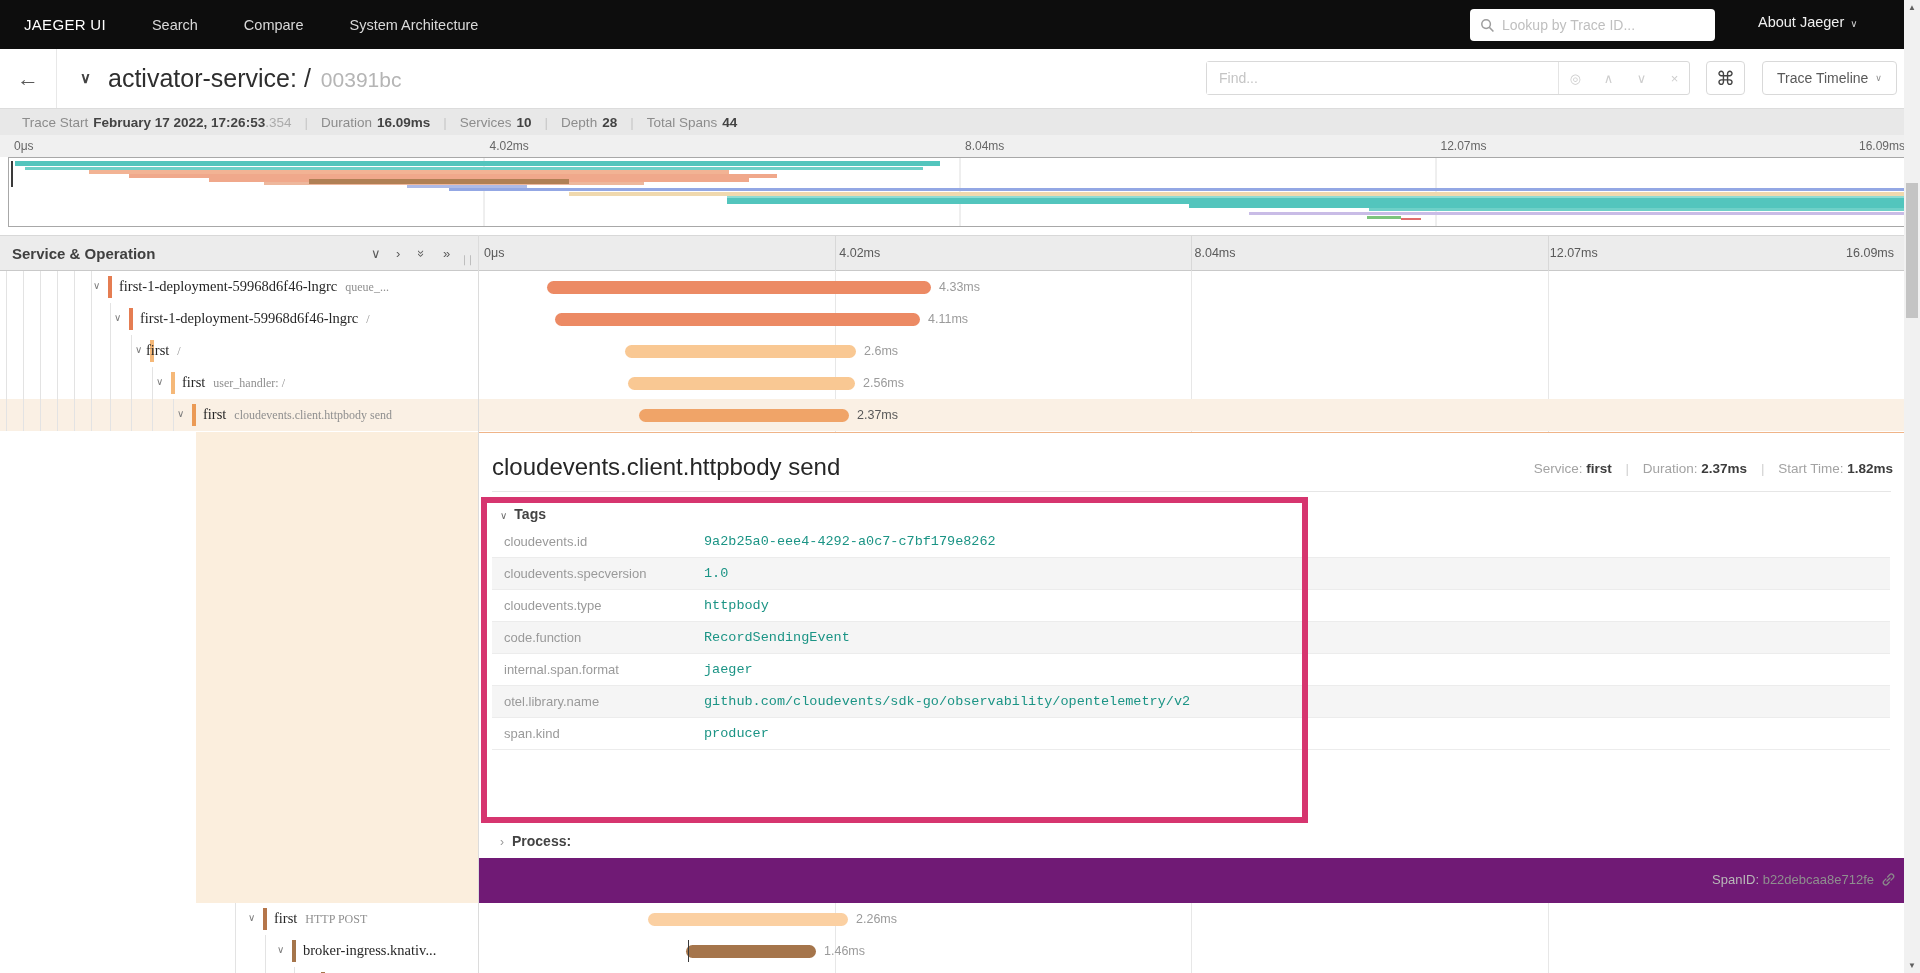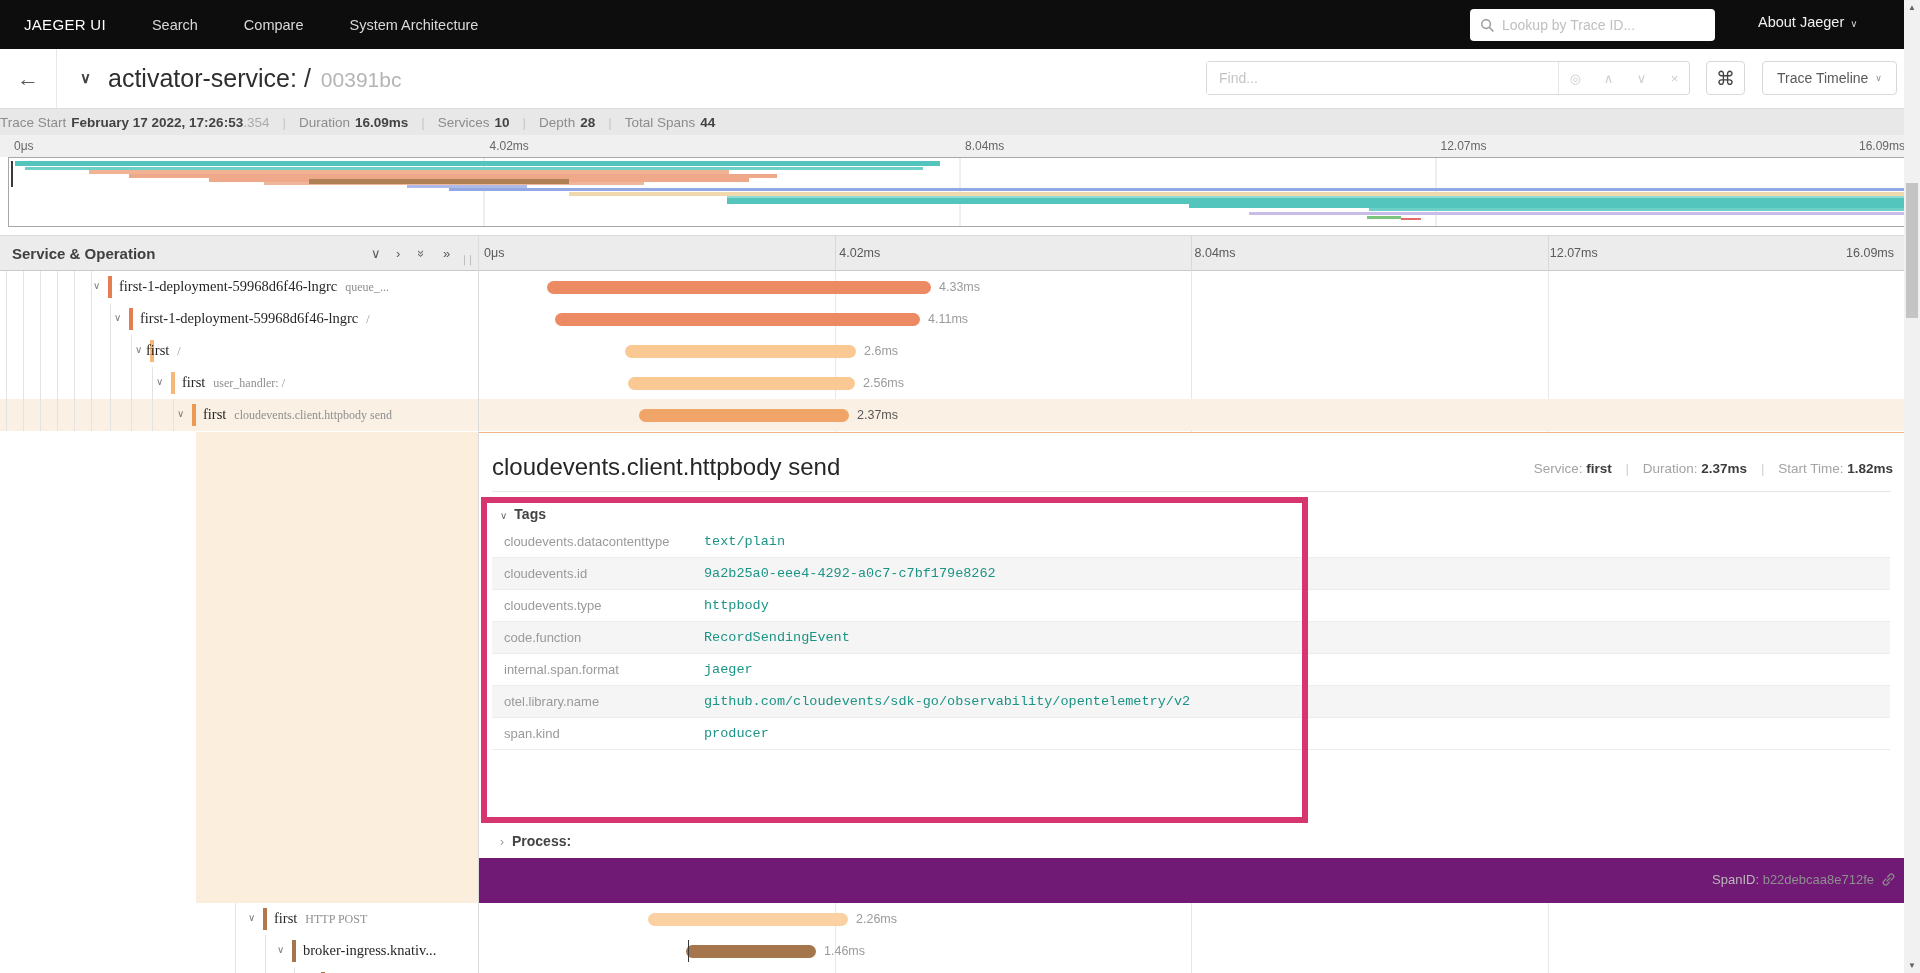--- a/index.html
+++ b/index.html
@@ -33,21 +33,21 @@
   .findicons{display:flex;align-items:center;}
   .findicons span{width:33px;text-align:center;color:#cdcdcd;font-size:13px;cursor:pointer;}
   .cmdbtn{position:absolute;left:1706px;top:12px;width:39px;height:34px;border:1px solid #d9d9d9;
           border-radius:4px;display:flex;align-items:center;justify-content:center;font-size:19px;color:#434343;cursor:pointer;}
   .viewbtn{position:absolute;left:1762px;top:12px;width:135px;height:34px;border:1px solid #d9d9d9;
           border-radius:4px;display:flex;align-items:center;justify-content:center;font-size:14px;color:#595959;cursor:pointer;}
   .viewbtn .caret{font-size:9px;color:#8c8c8c;margin-left:7px;}
 
   
   .summary{position:absolute;left:0;top:108px;width:1904px;height:27px;background:#e8e8e8;
-           border-top:1px solid #dcdcdc;display:flex;align-items:center;font-size:13.5px;padding-left:0;}
+           border-top:1px solid #dcdcdc;display:flex;align-items:center;font-size:13.5px;padding-left:22px;}
   .summary .lab{color:#8c8c8c;margin-right:5px;}
   .summary .val{color:#434343;font-weight:bold;text-align:center;}
   .summary .dim{color:#ababab;}
   .summary .sep{color:#c6c6c6;margin:0 13px;}
 
   
   .miniticks{position:absolute;left:0;top:135px;width:1904px;height:22px;background:#f0f0f0;font-size:12px;color:#666;}
   .miniticks span{position:absolute;top:4px;}
   
   .minimap{position:absolute;left:8px;top:157px;width:1904px;height:70px;background:#fff;
@@ -327,26 +327,26 @@
       <span>Service:</span> <b>first</b>
       <span class="sep">|</span>
       <span>Duration:</span> <b>2.37ms</b>
       <span class="sep">|</span>
       <span>Start Time:</span> <b>1.82ms</b>
     </div>
     <div class="dhr"></div>
     <div class="tagshead"><span class="c">∨</span><span>Tags</span></div>
     <div class="tagtable" id="tagTable">
         <div class="tagrow">
-          <span class="k">cloudevents.datacontenttype</span>
-          <span class="v">text/plain</span>
-        </div>
-        <div class="tagrow">
           <span class="k">cloudevents.id</span>
           <span class="v">9a2b25a0-eee4-4292-a0c7-c7bf179e8262</span>
+        </div>
+        <div class="tagrow">
+          <span class="k">cloudevents.specversion</span>
+          <span class="v">1.0</span>
         </div>
         <div class="tagrow">
           <span class="k">cloudevents.type</span>
           <span class="v">httpbody</span>
         </div>
         <div class="tagrow">
           <span class="k">code.function</span>
           <span class="v">RecordSendingEvent</span>
         </div>
         <div class="tagrow">

